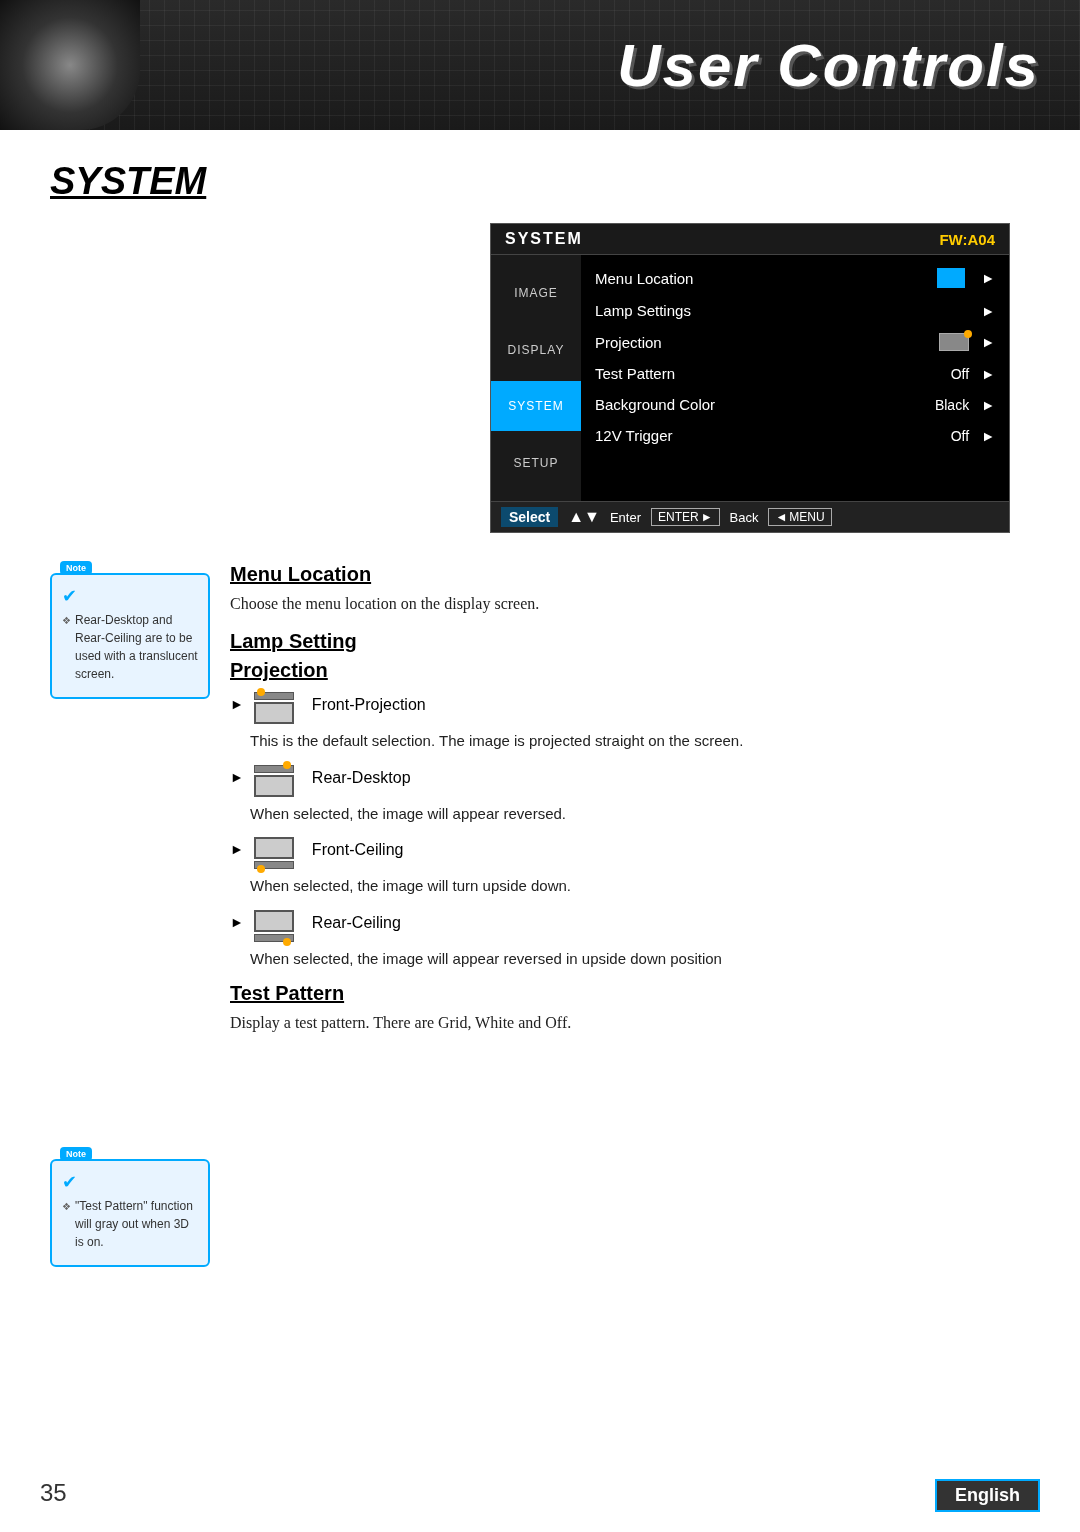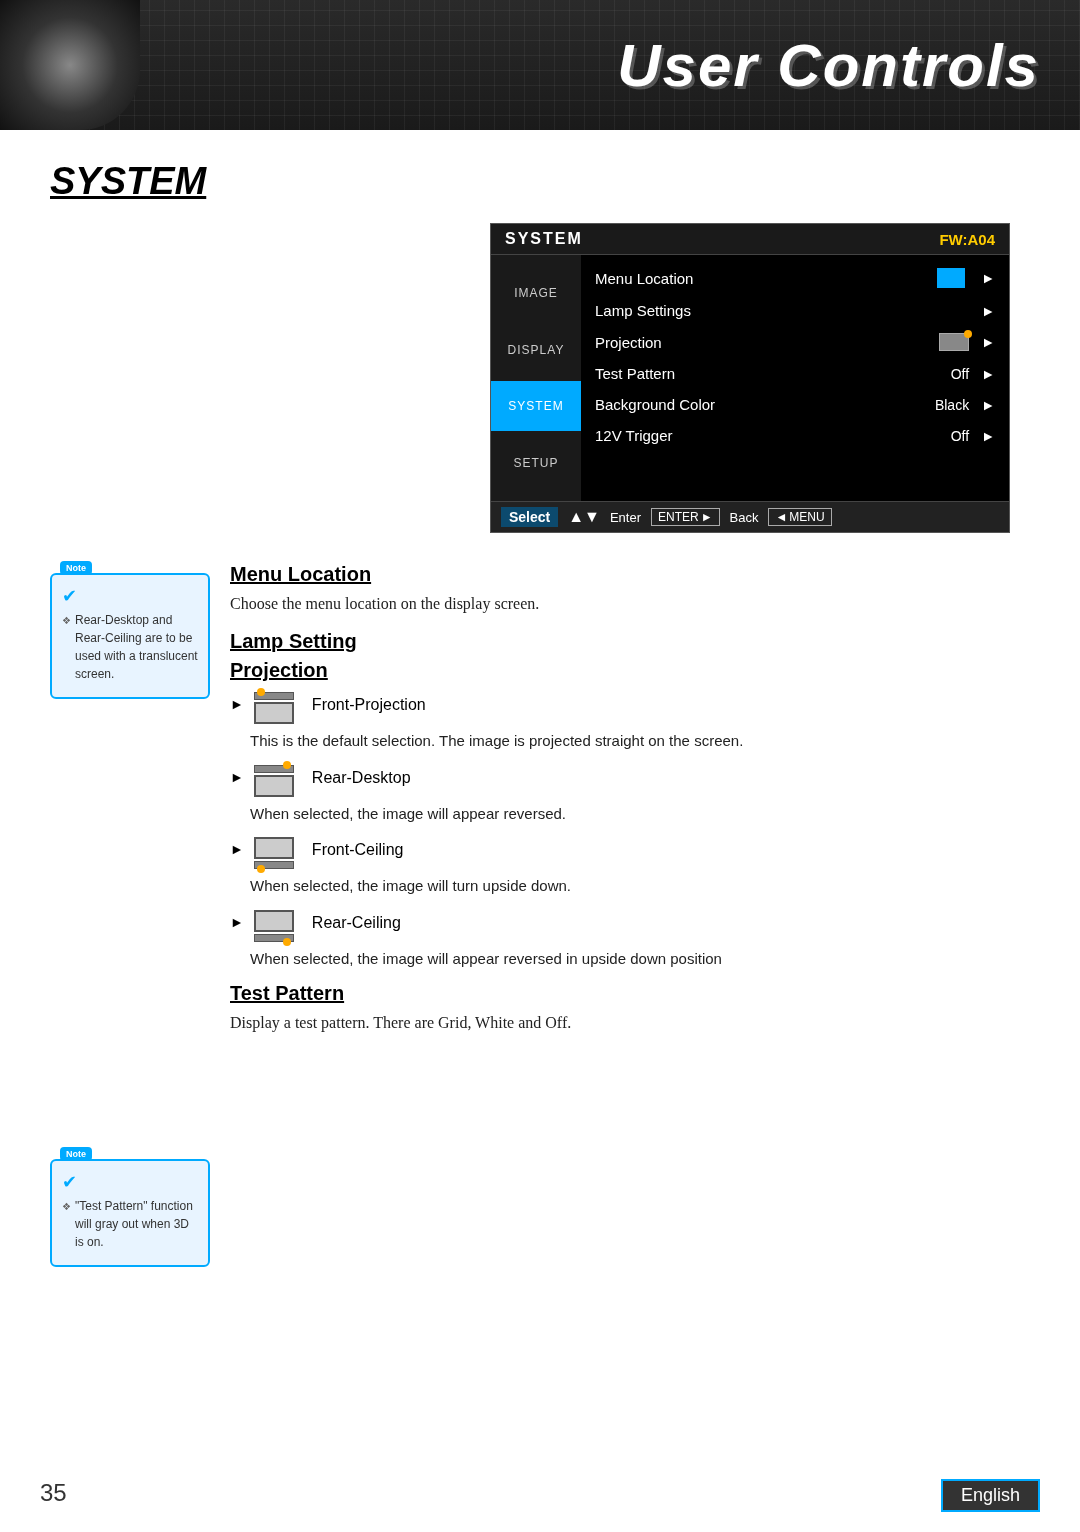--- a/index.html
+++ b/index.html
@@ -289,21 +289,21 @@
     }
     .page-number {
       font-size: 24px;
       color: #333;
     }
     .lang-badge {
       background: #333;
       color: #fff;
       padding: 4px 18px;
       font-size: 18px;
-      font-weight: normal;
+      font-weight: bold;
       border: 2px solid #00aaff;
     }
   </style>
 </head>
 <body>
 
 <div class="header">
   <div class="header-grid"></div>
   <div class="header-lens"></div>
   <span class="header-title">User Controls</span>

